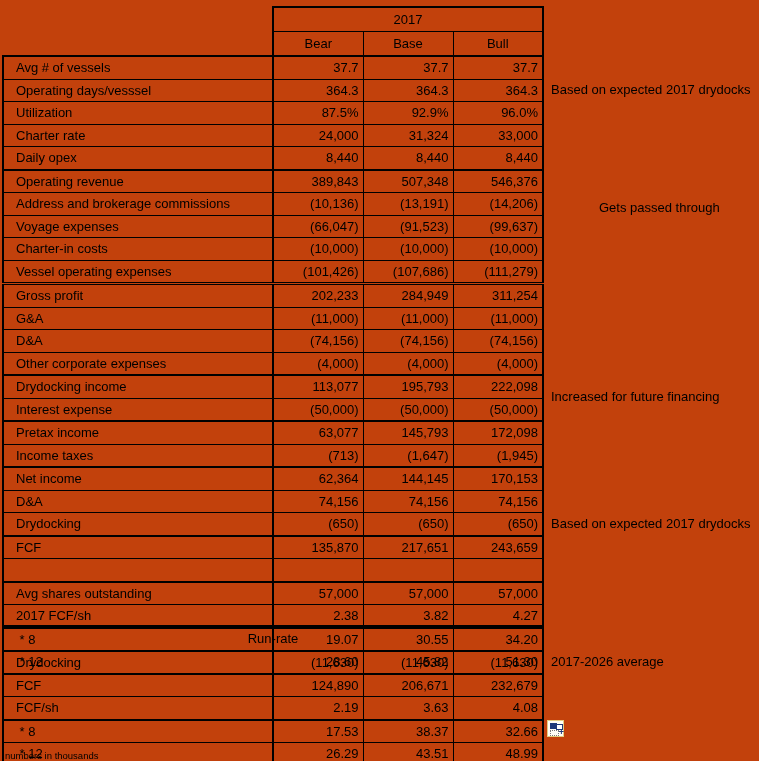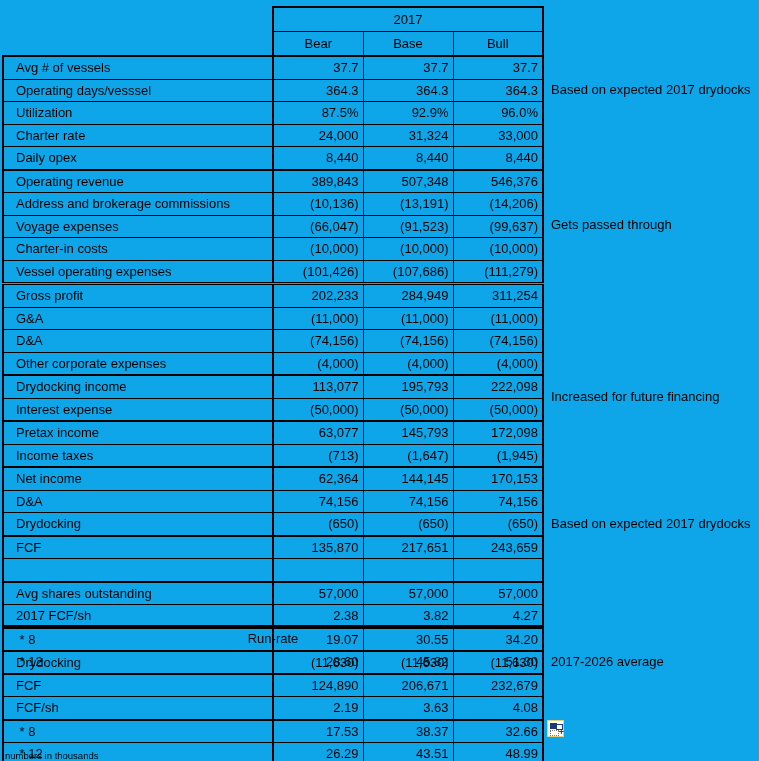--- a/index.html
+++ b/index.html
@@ -1,17 +1,17 @@
 <!DOCTYPE html>
 <html><head>
 <meta charset="utf-8">
 <style>
   html,body{margin:0;padding:0;background:#ffffff;}
   .sheet{
-    position:relative;width:759px;height:761px;background:#0ea5e9;
+    position:relative;width:759px;height:761px;background:#c2410c;
     font-family:"Liberation Sans",sans-serif;font-size:13px;color:#000000;
     overflow:hidden;
   }
   table.fin{border-collapse:collapse;table-layout:fixed;position:absolute;left:2px;}
   #main-table{top:6px;}
   #runrate-table{top:625px;}
   col.c-label{width:270px;}
   col.c-data{width:90px;}
   td{height:19.5px;vertical-align:middle;overflow:hidden;line-height:15px;}
   td.ghost{border:none !important;}
@@ -279,17 +279,17 @@
   <div class="footer-note">numbers in thousands</div>
 
   <div class="paste-icon">
     <div class="pi-a"></div>
     <div class="pi-b"></div>
     <div class="pi-c"></div>
     <div class="pi-plus">+</div>
   </div>
 
 <div class="annotation" style="top: 81px;">Based on expected 2017 drydocks</div>
-    <div class="annotation" style="top: 216px;">Gets passed through</div>
+    <div class="annotation" style="top: 199px; margin-left: 48px;">Gets passed through</div>
     <div class="annotation" style="top: 388px;">Increased for future financing</div>
     <div class="annotation" style="top: 514.5px;">Based on expected 2017 drydocks</div>
     <div class="annotation" style="top: 653px;">2017-2026 average</div>
   </div>
 
 </body></html>

